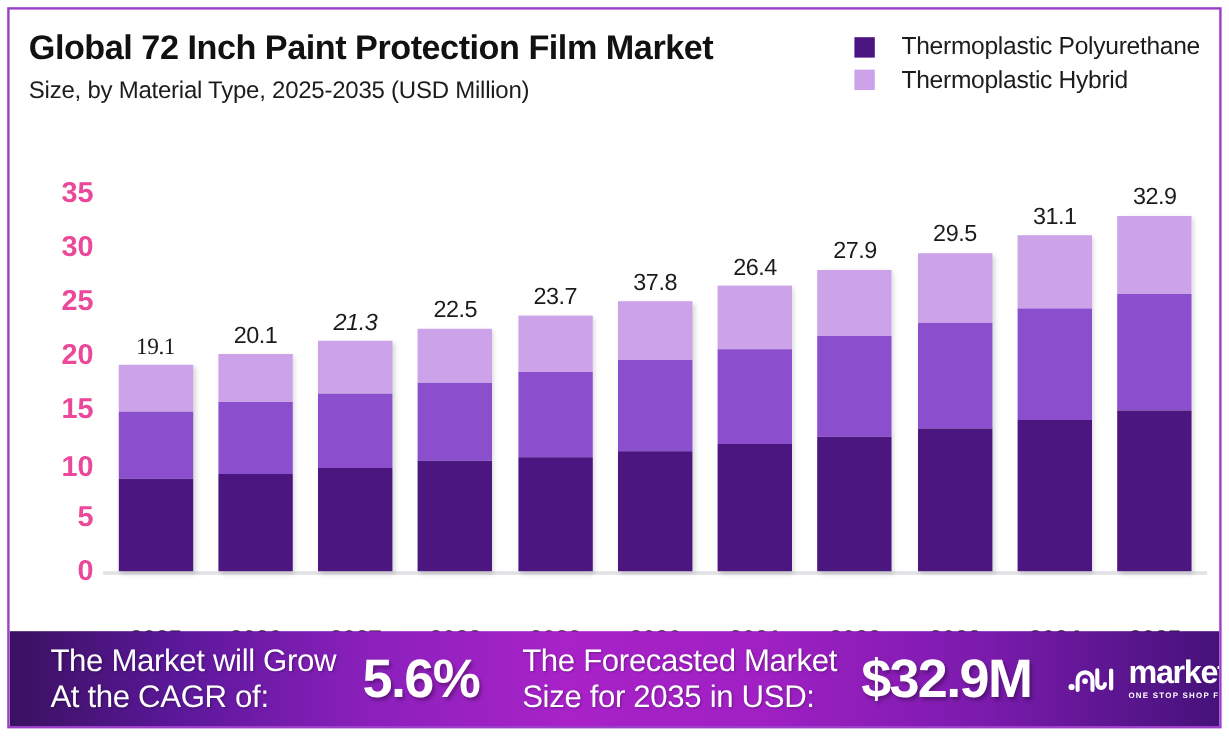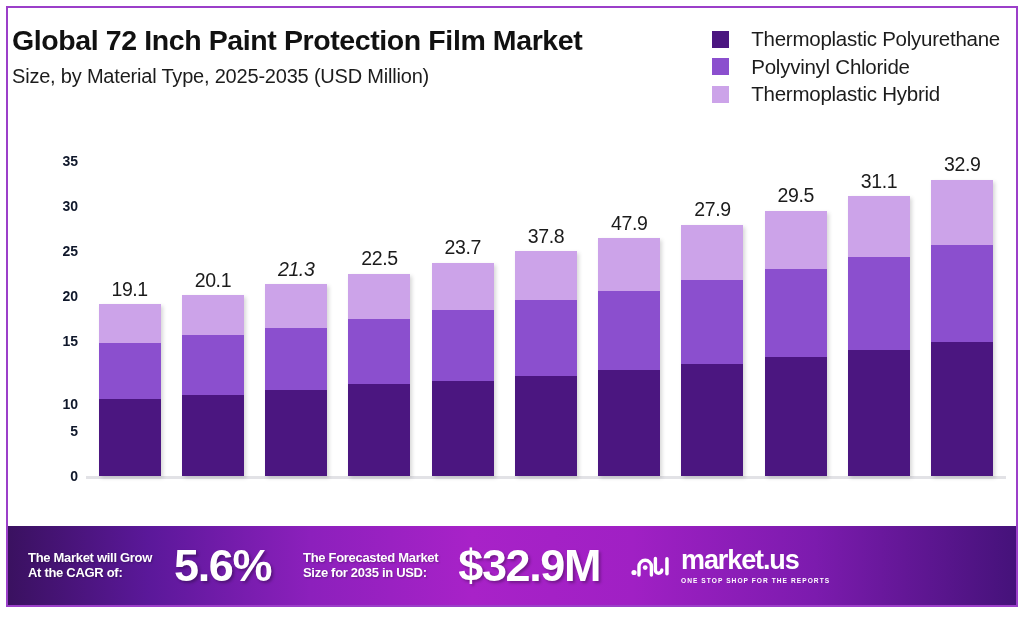--- a/index.html
+++ b/index.html
@@ -16,21 +16,21 @@
     left:6px; top:6px;
     width:1012px; height:601px;
     border:2px solid #9B3FC9;
     background:#ffffff;
     overflow:hidden;
   }
 
   
   #header { position:absolute; left:0; top:0; width:100%; height:112px; }
 
-  #title-block { position:absolute; left:4px; top:16px; }
+  #title-block { position:absolute; left:16px; top:16px; }
   #chart-title {
     font-size:28.5px; font-weight:bold; color:#111111;
     letter-spacing:-0.4px; white-space:nowrap; line-height:1.15;
   }
   #chart-subtitle {
     font-size:20px; color:#1c1c1c; letter-spacing:-0.2px;
     white-space:nowrap; margin-top:7px; line-height:1.2;
   }
 
   #legend {
@@ -48,21 +48,21 @@
   #plot {
     position:absolute;
     left:0; top:112px; width:100%; height:403px;
   }
 
   #y-axis {
     position:absolute; left:0; top:0; width:78px; height:100%;
   }
   .y-tick {
     position:absolute; right:8px;
-    font-size:14px; font-weight:bold; color:#0f172a;
+    font-size:24px; font-weight:bold; color:#ec4899;
     transform:translateY(-50%); line-height:1;
   }
 
   #baseline {
     position:absolute;
     left:78px; right:10px;
     height:3px; background:#e2e2e6;
   }
 
   #bars {
@@ -106,30 +106,31 @@
     position:absolute;
     left:0; bottom:0; width:100%; height:79px;
     background:linear-gradient(90deg,
         #3A1160 0%, #5B189A 14%, #8C20BC 30%,
         #A822C8 46%, #A020C4 62%, #7C1BAE 80%, #45127A 100%);
     display:flex; align-items:center;
     padding:0 14px 0 20px;
     overflow:hidden;
   }
   .banner-caption {
-    color:#ffffff; font-weight:bold; font-size:13px;
+    color:#ffffff; font-weight:normal; font-size:26px;
     line-height:1.12; letter-spacing:-0.3px; white-space:nowrap;
     text-shadow:1px 1px 2px rgba(0,0,0,0.28);
+    margin-left:14px;
   }
   .banner-value {
     color:#ffffff; font-weight:bold; font-size:45px;
     letter-spacing:-1.4px; white-space:nowrap; line-height:1;
     text-shadow:2px 2px 3px rgba(0,0,0,0.30);
   }
-  #cagr-value { margin:0 32px 0 22px; }
+  #cagr-value { margin:0 22px 0 22px; }
   #forecast-value { margin:0 26px 0 20px; }
 
   #logo { display:flex; align-items:center; gap:9px; margin-left:4px; }
   #logo-mark { width:42px; height:30px; flex:0 0 auto; }
   #logo-text-wrap { display:flex; flex-direction:column; }
   #logo-word {
     color:#ffffff; font-weight:bold; font-size:27px;
     letter-spacing:-1.1px; line-height:1; white-space:nowrap;
   }
   #logo-tagline {
@@ -148,45 +149,41 @@
       <div id="chart-title">Global 72 Inch Paint Protection Film Market</div>
       <div id="chart-subtitle">Size, by Material Type, 2025-2035 (USD Million)</div>
     </div>
 
     <div id="legend">
       <div class="legend-item">
         <span class="legend-swatch" style="background:#4B1680"></span>
         <span class="legend-label">Thermoplastic Polyurethane</span>
       </div>
       <div class="legend-item">
-        <span class="legend-swatch" style="background:#8B4FCE"></span>
-        <span class="legend-label">Polyvinyl Chloride</span>
-      </div>
-      <div class="legend-item">
         <span class="legend-swatch" style="background:#CCA3E9"></span>
         <span class="legend-label">Thermoplastic Hybrid</span>
       </div>
     </div>
 
   </div>
 
   <div id="plot">
     <div id="y-axis">
         <div class="y-tick" style="top: 356px;">0</div>
         <div class="y-tick" style="top: 311px;">5</div>
-        <div class="y-tick" style="top: 284px;">10</div>
+        <div class="y-tick" style="top: 270px;">10</div>
         <div class="y-tick" style="top: 221px;">15</div>
         <div class="y-tick" style="top: 176px;">20</div>
         <div class="y-tick" style="top: 131px;">25</div>
         <div class="y-tick" style="top: 86px;">30</div>
         <div class="y-tick" style="top: 41px;">35</div>
       </div>
     <div id="baseline" style="top: 356px;"></div>
     <div id="bars">
-        <div class="bar-group" style="padding-bottom: 47px;">
+        <div class="bar-group" style="padding-bottom: 47px; font-family: Liberation Serif, serif;">
           <div class="bar-label">19.1</div>
           <div class="bar-stack">
             <div class="seg seg-hybrid" style="height: 38.7px; background: rgb(204, 163, 233);"></div>
             <div class="seg seg-pvc" style="height: 55.8px; background: rgb(139, 79, 206);"></div>
             <div class="seg seg-tpu" style="height: 77.4px; background: rgb(75, 22, 128);"></div>
           </div>
         </div>
         <div class="bar-group" style="padding-bottom: 47px;">
           <div class="bar-label">20.1</div>
           <div class="bar-stack">
@@ -221,21 +218,21 @@
         </div>
         <div class="bar-group" style="padding-bottom: 47px;">
           <div class="bar-label">37.8</div>
           <div class="bar-stack">
             <div class="seg seg-hybrid" style="height: 48.6px; background: rgb(204, 163, 233);"></div>
             <div class="seg seg-pvc" style="height: 76.5px; background: rgb(139, 79, 206);"></div>
             <div class="seg seg-tpu" style="height: 99.9px; background: rgb(75, 22, 128);"></div>
           </div>
         </div>
         <div class="bar-group" style="padding-bottom: 47px;">
-          <div class="bar-label">47.9</div>
+          <div class="bar-label">26.4</div>
           <div class="bar-stack">
             <div class="seg seg-hybrid" style="height: 52.2px; background: rgb(204, 163, 233);"></div>
             <div class="seg seg-pvc" style="height: 79.2px; background: rgb(139, 79, 206);"></div>
             <div class="seg seg-tpu" style="height: 106.2px; background: rgb(75, 22, 128);"></div>
           </div>
         </div>
         <div class="bar-group" style="padding-bottom: 47px;">
           <div class="bar-label">27.9</div>
           <div class="bar-stack">
             <div class="seg seg-hybrid" style="height: 54.9px; background: rgb(204, 163, 233);"></div>

